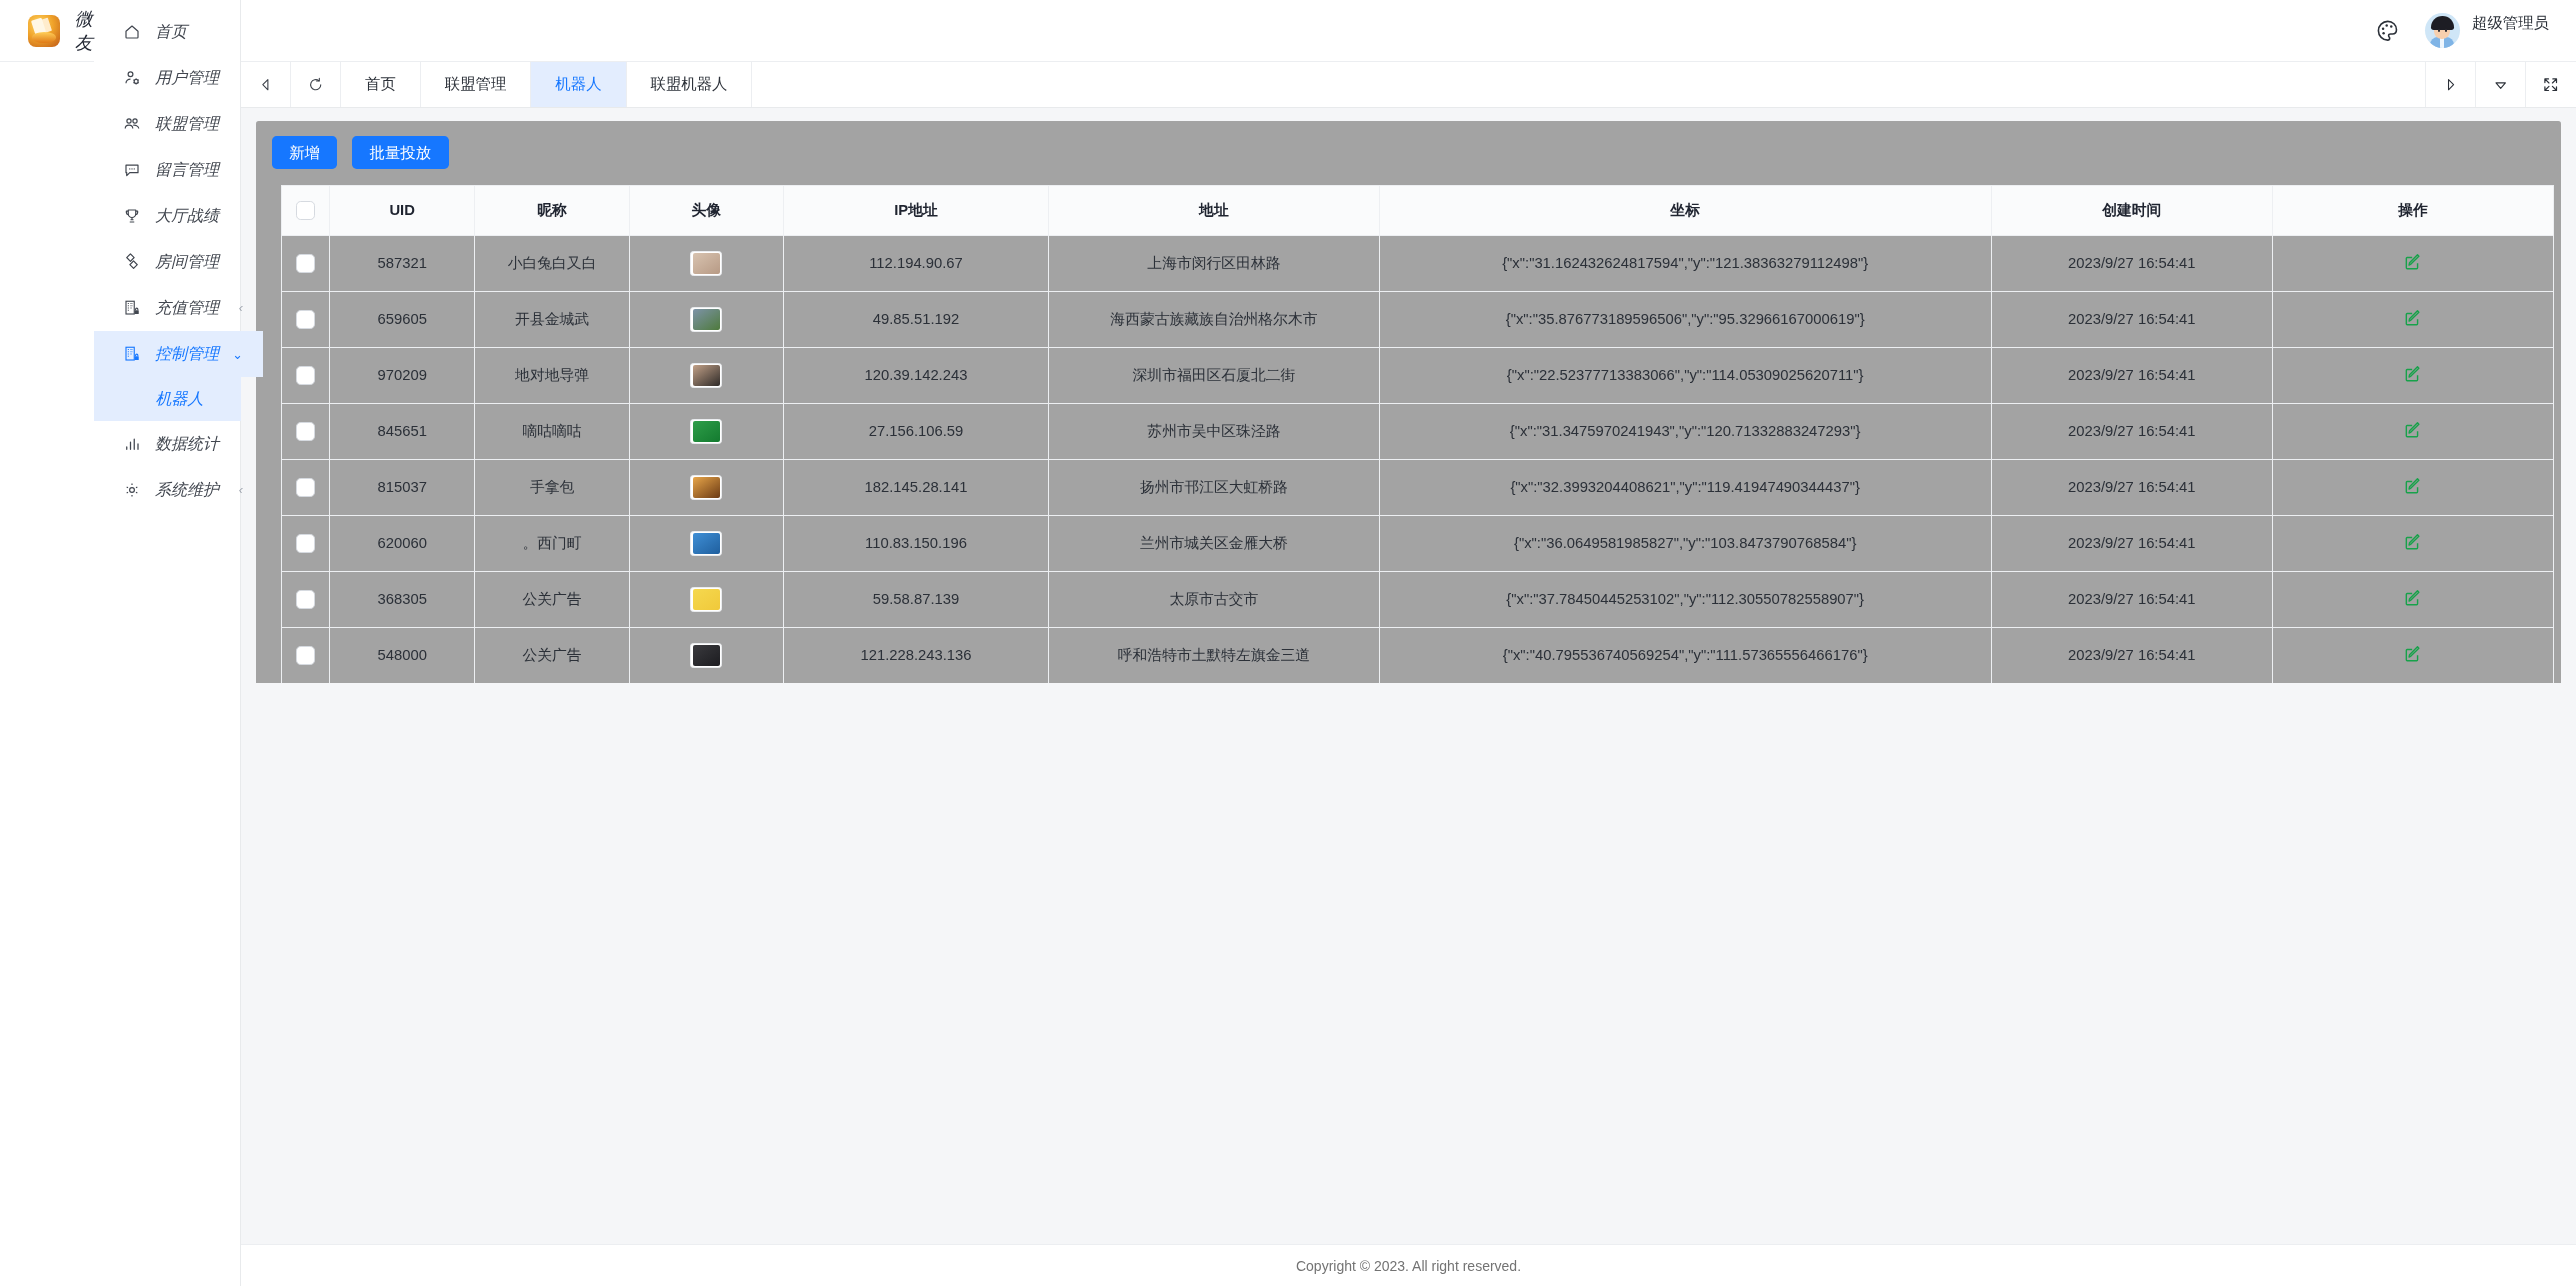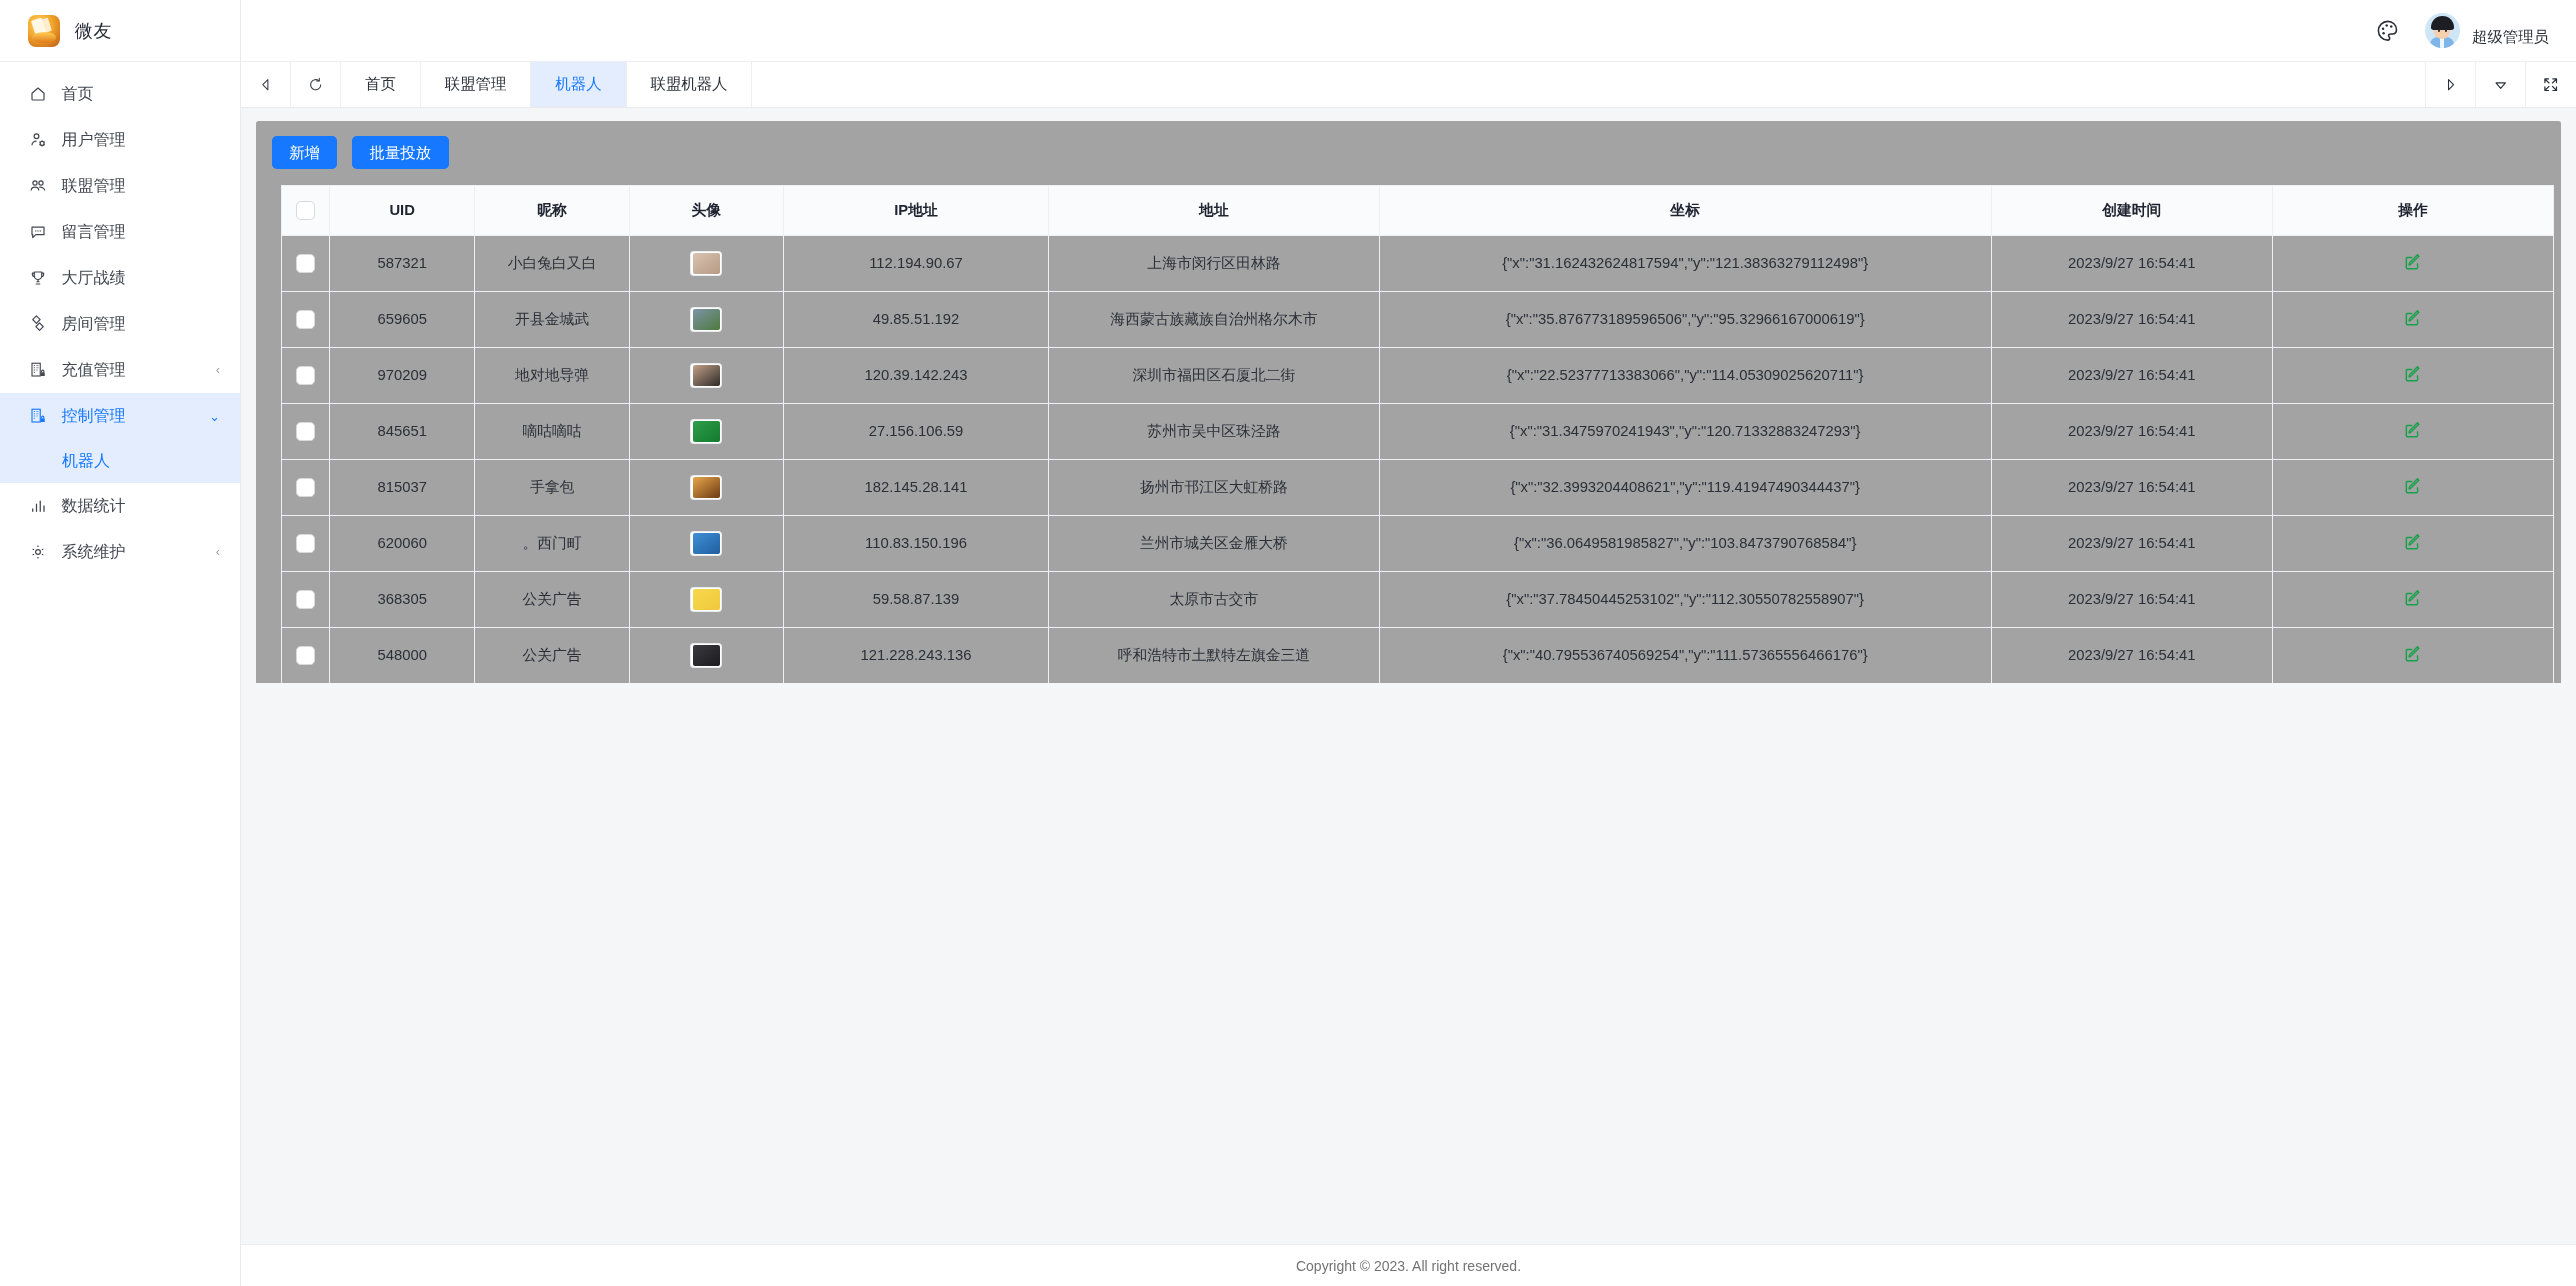--- a/index.html
+++ b/index.html
@@ -9,21 +9,21 @@
     background: #f5f6f8;
     overflow: hidden;
   }
   .app { display: flex; width: 2576px; height: 1287px; background: #fff; }
 
   
   .sidebar {
     width: 241px; min-width: 241px; height: 1287px;
     background: #fff;
     border-right: 0.7px solid #e8eaec;
-    display: flex; flex-direction: column;
+    display: flex; flex-direction: row; font-style: italic;
   }
   .brand {
     height: 62px; display: flex; align-items: center;
     padding-left: 28px; gap: 14.8px;
     border-bottom: 0.7px solid #eceef1;
   }
   .brand-logo {
     width: 32px; height: 32px; border-radius: 8px;
     background: radial-gradient(circle at 35% 30%, #ffd866 0%, #f0a32a 45%, #c05a16 100%);
     position: relative; overflow: hidden; flex: none;
@@ -63,21 +63,21 @@
   
   .main { flex: 1; display: flex; flex-direction: column; min-width: 0; background: #f5f6f8; }
   .topbar {
     height: 62px; background: #fff;
     border-bottom: 0.7px solid #eceef1;
     display: flex; align-items: center; justify-content: flex-end;
     padding-right: 27px; gap: 23px;
   }
   .palette-btn { width: 29.5px; height: 29.5px; display: flex; align-items: center; justify-content: center; cursor: pointer; }
   .palette-btn svg { width: 25.5px; height: 25.5px; }
-  .user-box { display: flex; align-items: flex-end; gap: 12px; cursor: pointer; }
+  .user-box { display: flex; align-items: flex-start; gap: 12px; cursor: pointer; }
   .avatar-user {
     width: 35px; height: 35px; border-radius: 50%;
     background: #cfe6f7; position: relative; overflow: hidden; flex: none;
   }
   .avatar-user .hair { position: absolute; left: 6px; top: 3.4px; width: 23px; height: 14px; background: #1d1d24; border-radius: 11.4px 11.4px 2.7px 2.7px; }
   .avatar-user .face { position: absolute; left: 9.4px; top: 9.4px; width: 16px; height: 17px; background: #f6cfae; border-radius: 8px 8px 7.4px 7.4px; }
   .avatar-user .eyeL, .avatar-user .eyeR { position: absolute; top: 16px; width: 2.7px; height: 3.4px; background: #2b2b33; border-radius: 1.3px; }
   .avatar-user .eyeL { left: 12.7px; } .avatar-user .eyeR { left: 19.5px; }
   .avatar-user .body { position: absolute; left: 5.4px; bottom: 0; width: 24px; height: 10.7px; background: #7fb4e6; border-radius: 8px 8px 0 0; }
   .avatar-user .collar { position: absolute; left: 15.4px; bottom: 0; width: 4px; height: 10.7px; background: #eef6fd; }

